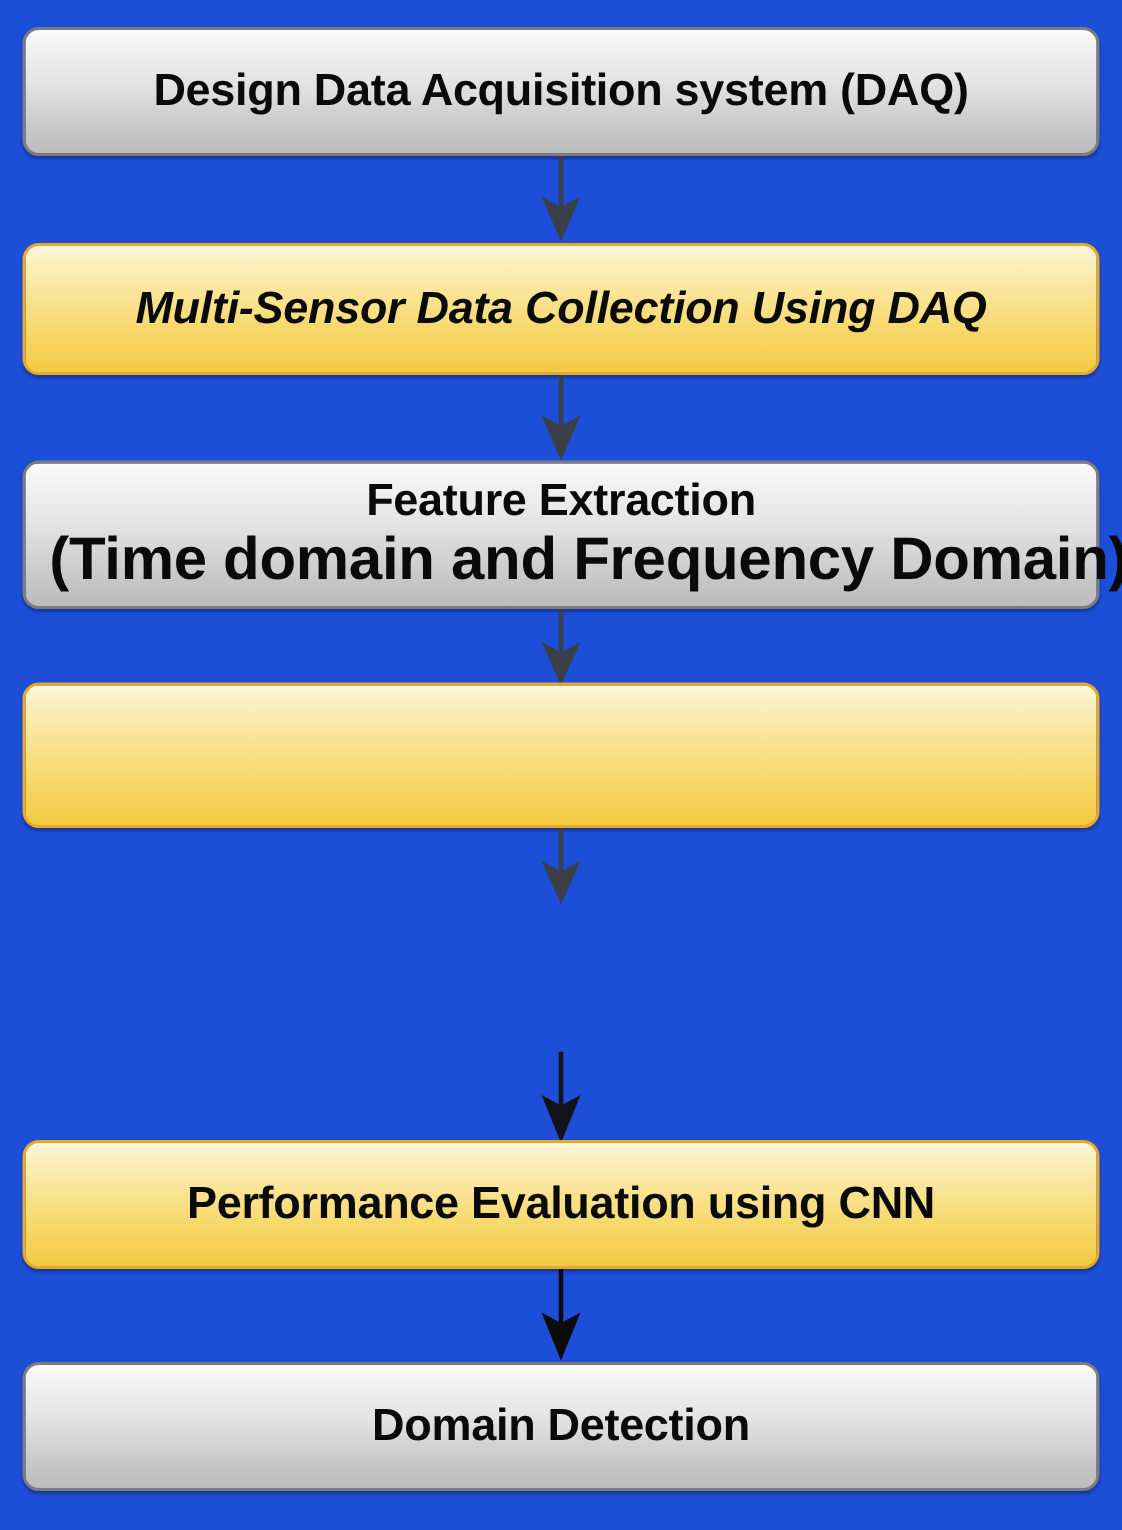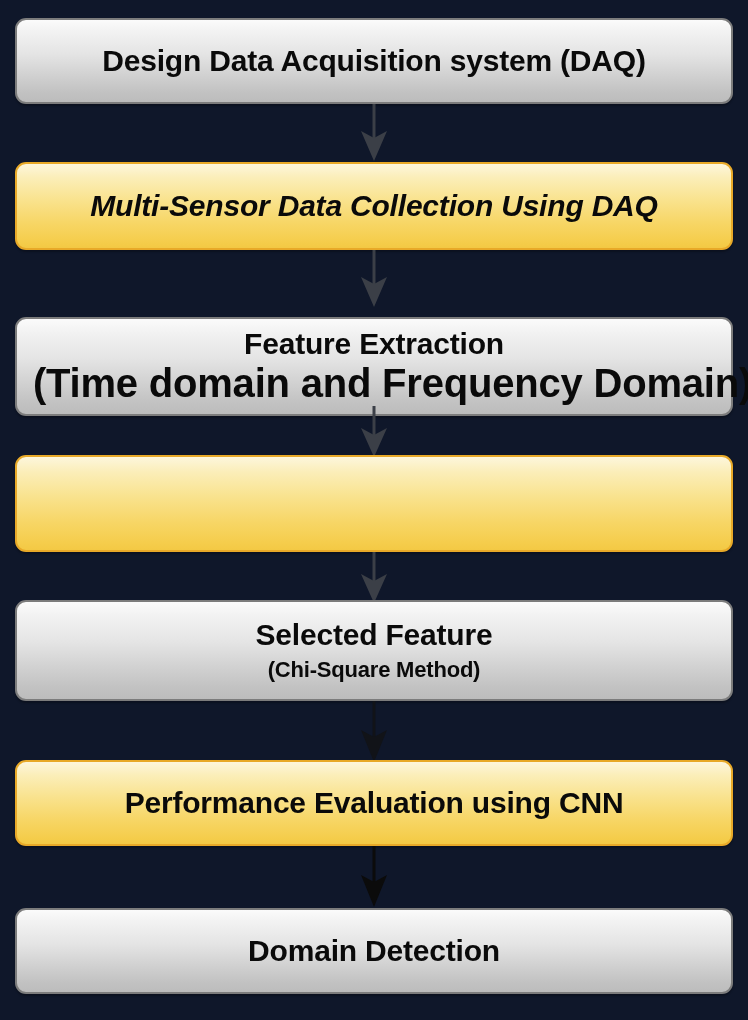--- a/index.html
+++ b/index.html
@@ -12,21 +12,21 @@
     width: 748px;
     height: 1020px;
     font-family: "Liberation Sans", "DejaVu Sans", sans-serif;
     overflow: hidden;
   }
 
   #flowchart {
     position: relative;
     width: 748px;
     height: 1020px;
-    background: #0f172a;
+    background: #1d4ed8;
   }
 
   
   .node {
     position: absolute;
     left: 15px;
     width: 718px;
     box-sizing: border-box;
     border-radius: 11px;
     display: flex;
@@ -105,21 +105,21 @@
 
   <div class="arrow" style="top:250px;">
     <span>
       <svg width="40" height="58" viewBox="0 0 40 58" xmlns="http://www.w3.org/2000/svg">
         <rect x="18.5" y="0" width="3" height="36" fill="#3b3f47"></rect>
         <path d="M20 57 L7 27 L20 34 L33 27 Z" fill="#3b3f47"></path>
       </svg>
     </span>
   </div>
 
-  <div class="node gray" style="top:317px; height:99px;">
+  <div class="node gray" style="top:307px; height:99px;">
     <span class="node-line line-main">Feature Extraction</span>
     <span class="node-line line-sub">(Time domain and Frequency Domain)</span>
   </div>
 
   <div class="arrow" style="top:406px;">
     <span>
       <svg width="40" height="52" viewBox="0 0 40 52" xmlns="http://www.w3.org/2000/svg">
         <rect x="18.5" y="0" width="3" height="31" fill="#3b3f47"></rect>
         <path d="M20 51 L7 22 L20 29 L33 22 Z" fill="#3b3f47"></path>
       </svg>
@@ -131,24 +131,20 @@
 
   <div class="arrow" style="top:552px;">
     <span>
       <svg width="40" height="52" viewBox="0 0 40 52" xmlns="http://www.w3.org/2000/svg">
         <rect x="18.5" y="0" width="3" height="31" fill="#3b3f47"></rect>
         <path d="M20 51 L7 22 L20 29 L33 22 Z" fill="#3b3f47"></path>
       </svg>
     </span>
   </div>
 
-  <div class="node gray" style="top:600px; height:101px;">
-    <span class="node-line line-main">Selected Feature</span>
-    <span class="node-line line-small" style="margin-top:6px;">(Chi-Square Method)</span>
-  </div>
 
   <div class="arrow" style="top:701px;">
     <span>
       <svg width="40" height="62" viewBox="0 0 40 62" xmlns="http://www.w3.org/2000/svg">
         <rect x="18.5" y="0" width="3" height="38" fill="#111318"></rect>
         <path d="M20 61 L7 29 L20 36 L33 29 Z" fill="#111318"></path>
       </svg>
     </span>
   </div>
 

